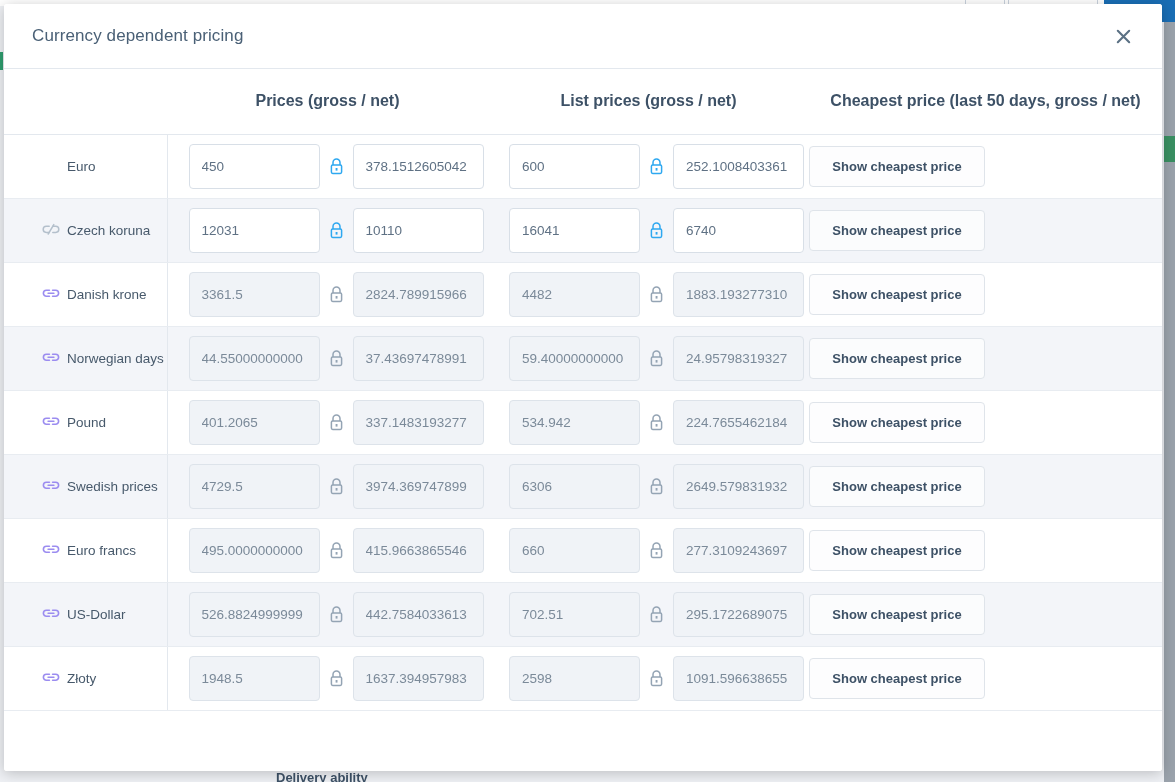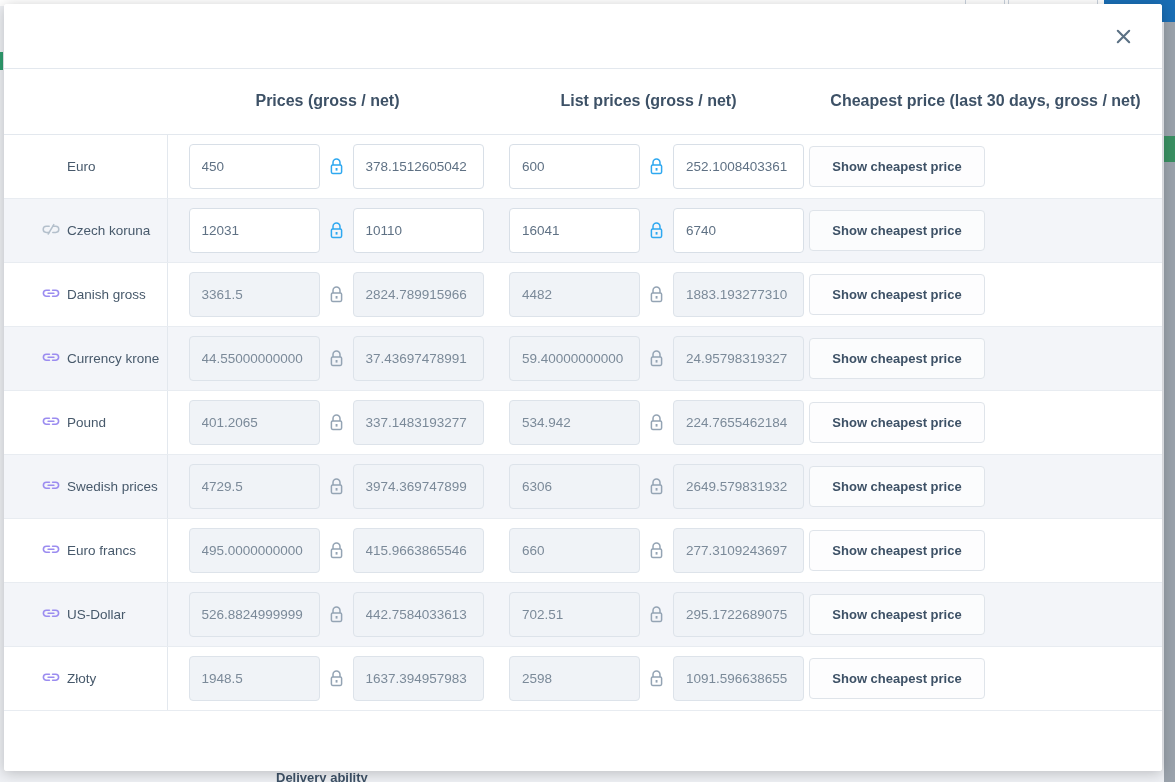--- a/index.html
+++ b/index.html
@@ -223,41 +223,42 @@
   <div class="bg-blue-btn"></div>
   <div class="bg-green-mark"></div>
   <div class="bg-faint-text">Delivery ability</div>
   <div class="bg-right-gray"></div>
   <div class="bg-right-green"></div>
 </div>
 
 <div class="modal">
 
   <div class="modal-header">
+    <div class="modal-title">Currency dependent pricing</div>
     <div class="modal-close">
       <svg width="15" height="15" viewBox="0 0 15 15" aria-hidden="true">
         <path d="M1.8 1.8 L13.2 13.2 M13.2 1.8 L1.8 13.2" stroke="#5b7184" stroke-width="2.1" stroke-linecap="round"></path>
       </svg>
     </div>
   </div>
 
   <div class="modal-body">
     <table class="pricing">
       <colgroup>
         <col class="c-cur">
           <col class="c-pr">
           <col class="c-lp">
           <col class="c-ch">
       </colgroup>
       <thead>
         <tr>
           <th class="cur-head"></th>
           <th>Prices (gross / net)</th>
           <th>List prices (gross / net)</th>
-          <th>Cheapest price (last 30 days, gross / net)</th>
+          <th>Cheapest price (last 50 days, gross / net)</th>
         </tr>
       </thead>
       <tbody id="table-body">
           <tr class="">
             <td class="cur-cell">
               <span class="cur-inner">
                 <span>
                   <span class="link-icon"></span>
                 </span>
                 <span class="cur-label">Euro</span>
@@ -335,21 +336,21 @@
           <tr class="">
             <td class="cur-cell">
               <span class="cur-inner">
                 <span>
                   <svg class="link-icon" viewBox="0 0 18 18" aria-hidden="true">
                     <path d="M7.4 5.3 H4.4 A3.0 3.0 0 0 0 4.4 11.3 H7.4" fill="none" stroke="#9b8cf0" stroke-width="1.6" stroke-linecap="round"></path>
                     <path d="M10.6 5.3 H13.6 A3.0 3.0 0 0 1 13.6 11.3 H10.6" fill="none" stroke="#9b8cf0" stroke-width="1.6" stroke-linecap="round"></path>
                     <path d="M6.1 8.3 H11.9" stroke="#9b8cf0" stroke-width="1.6" stroke-linecap="round"></path>
                   </svg>
                 </span>
-                <span class="cur-label">Danish gross</span>
+                <span class="cur-label">Danish krone</span>
               </span>
             </td>
             <td>
               <div class="field-pair">
                 <input class="txt-input disabled" type="text" readonly="" value="3361.5" style="">
                 <span>
                   <svg class="lock-icon" viewBox="0 0 15 18" aria-hidden="true">
                     <path d="M4 8 V5.4 A3.5 3.5 0 0 1 11 5.4 V8" fill="none" stroke="#94a4b4" stroke-width="1.5"></path>
                     <rect x="2.4" y="8" width="10.2" height="8.4" rx="1.3" fill="none" stroke="#94a4b4" stroke-width="1.5"></rect>
                     <rect x="6.6" y="11" width="1.9" height="2.6" fill="#94a4b4"></rect>
@@ -376,21 +377,21 @@
           <tr class="alt">
             <td class="cur-cell">
               <span class="cur-inner">
                 <span>
                   <svg class="link-icon" viewBox="0 0 18 18" aria-hidden="true">
                     <path d="M7.4 5.3 H4.4 A3.0 3.0 0 0 0 4.4 11.3 H7.4" fill="none" stroke="#9b8cf0" stroke-width="1.6" stroke-linecap="round"></path>
                     <path d="M10.6 5.3 H13.6 A3.0 3.0 0 0 1 13.6 11.3 H10.6" fill="none" stroke="#9b8cf0" stroke-width="1.6" stroke-linecap="round"></path>
                     <path d="M6.1 8.3 H11.9" stroke="#9b8cf0" stroke-width="1.6" stroke-linecap="round"></path>
                   </svg>
                 </span>
-                <span class="cur-label">Currency krone</span>
+                <span class="cur-label">Norwegian days</span>
               </span>
             </td>
             <td>
               <div class="field-pair">
                 <input class="txt-input disabled" type="text" readonly="" value="44.55000000000" style="">
                 <span>
                   <svg class="lock-icon" viewBox="0 0 15 18" aria-hidden="true">
                     <path d="M4 8 V5.4 A3.5 3.5 0 0 1 11 5.4 V8" fill="none" stroke="#94a4b4" stroke-width="1.5"></path>
                     <rect x="2.4" y="8" width="10.2" height="8.4" rx="1.3" fill="none" stroke="#94a4b4" stroke-width="1.5"></rect>
                     <rect x="6.6" y="11" width="1.9" height="2.6" fill="#94a4b4"></rect>

